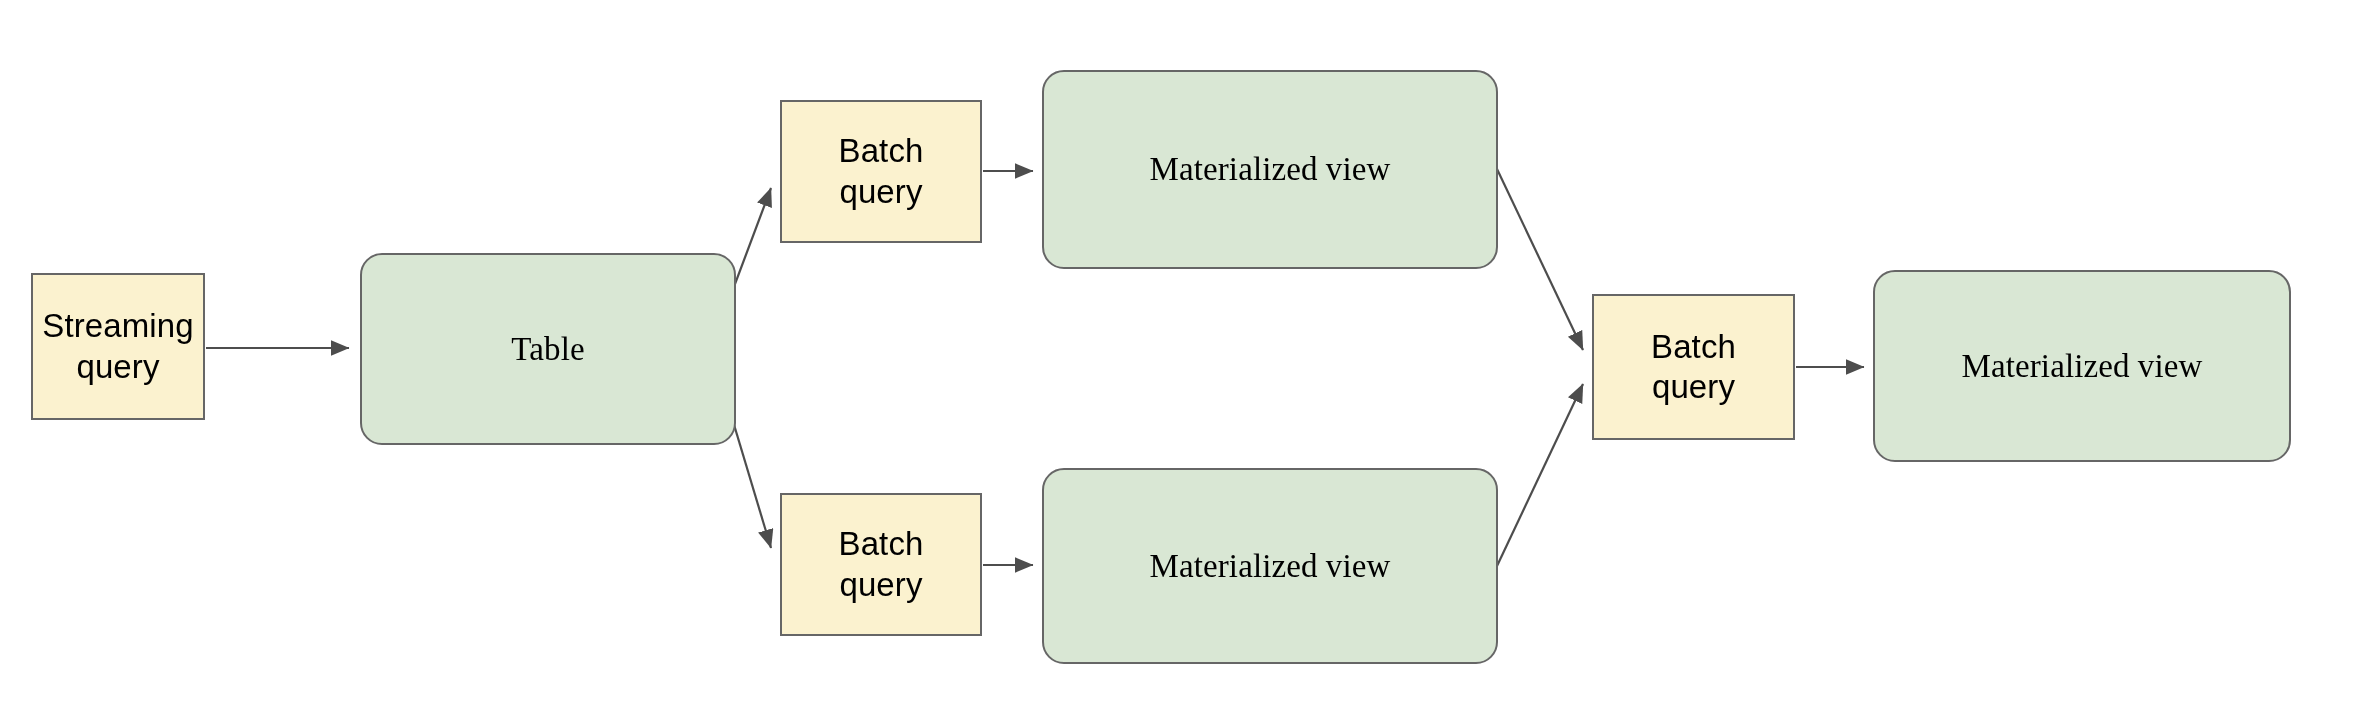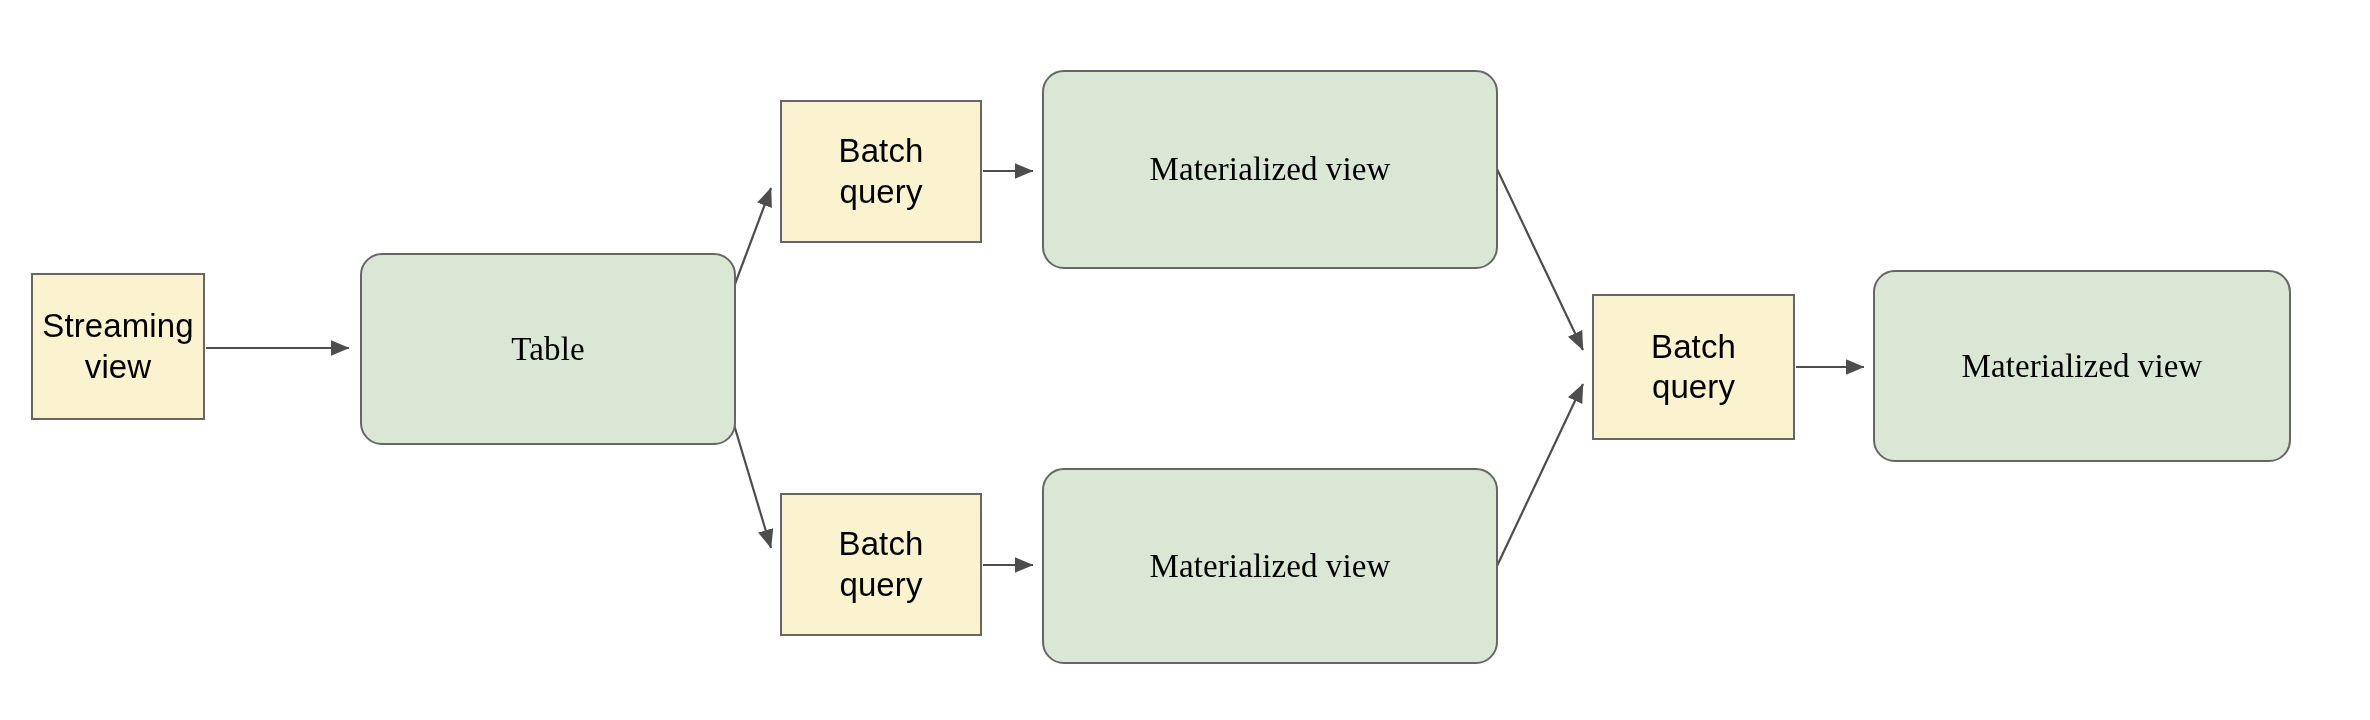--- a/index.html
+++ b/index.html
@@ -72,21 +72,21 @@
         <path d="M 983 171 L 1033 171" marker-end="url(#arrowhead)"></path>
         <path d="M 983 565 L 1033 565" marker-end="url(#arrowhead)"></path>
         <path d="M 1497 169 L 1583 350" marker-end="url(#arrowhead)"></path>
         <path d="M 1497 566 L 1583 384" marker-end="url(#arrowhead)"></path>
         <path d="M 1796 367 L 1864 367" marker-end="url(#arrowhead)"></path>
       </g>
   </svg>
 
   <div class="node node-query" style="left: 31px; top: 273px; width: 174px; height: 147px;">
     <span class="node-label">Streaming
-view</span>
+query</span>
   </div>
 
   <div class="node node-store" style="left: 360px; top: 253px; width: 376px; height: 192px;">
     <span class="node-label">Table</span>
   </div>
 
   <div class="node node-query" style="left: 780px; top: 100px; width: 202px; height: 143px;">
     <span class="node-label">Batch
 query</span>
   </div>

